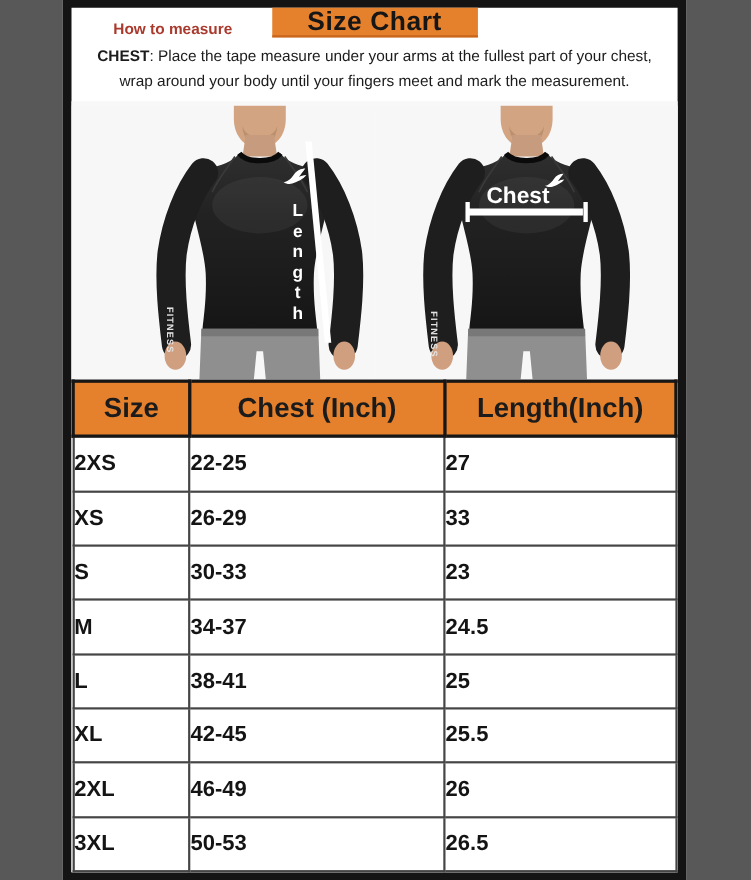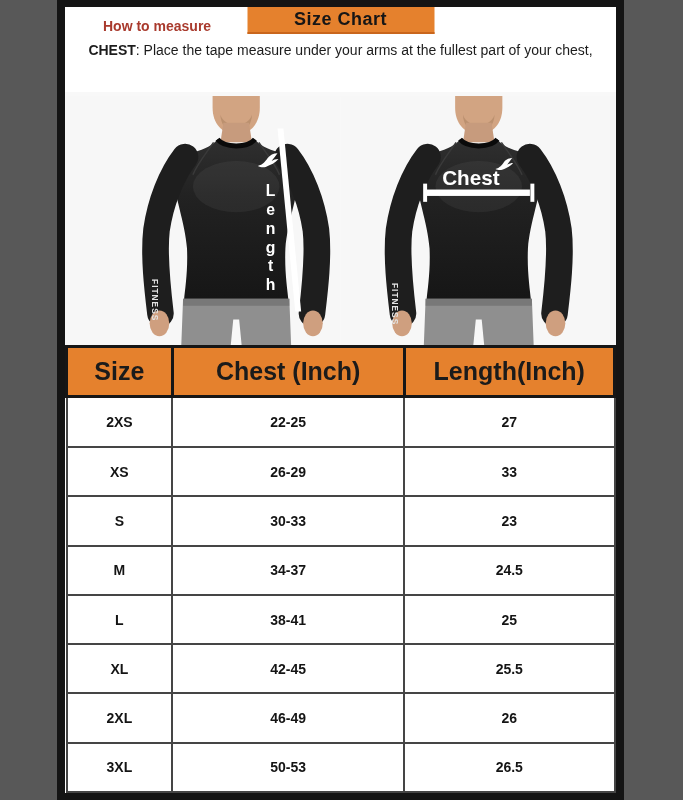--- a/index.html
+++ b/index.html
@@ -25,21 +25,21 @@
   
   .card-header { position:relative; height:85px; flex:0 0 auto; }
   .title-banner {
     position:absolute; top:0; left:50%; transform:translateX(-50%);
     width:187px; height:27px;
     background:#e5812d;
     border-bottom:2px solid #c9661c;
     display:flex; align-items:center; justify-content:center;
   }
   .title-banner span {
-    font-size:18px; font-weight:bold; color:#161616; letter-spacing:0.5px;
+    font-size:24px; font-weight:bold; color:#161616; letter-spacing:0.5px;
   }
   .how-to {
     position:absolute; top:11px; left:38px;
     font-size:14px; font-weight:bold; color:#a93a2d;
   }
   .desc {
     position:absolute; top:32px; left:0; right:0;
     text-align:center; color:#1c1c1c;
     font-size:14px; line-height:23px;
   }
@@ -75,37 +75,38 @@
   .size-table col.c3 { width:38.4%; }
   .size-table th {
     background:#e5812d;
     border:3px solid #161616;
     font-size:25px; font-weight:bold; color:#1b1b1b;
     vertical-align:middle;
     height:50px;
   }
   .size-table td {
     border:2px solid #454545;
-    font-size:14px; font-weight:bold; color:#141414;
-    text-align:center; vertical-align:middle;
+    font-size:20px; font-weight:bold; color:#141414;
+    vertical-align:middle;
   }
 </style>
 </head>
 <body>
 
 <div class="stage">
   <div class="card">
 
     <div class="card-header">
       <div class="how-to">How to measure</div>
       <div class="title-banner">
         <span>Size Chart</span>
       </div>
       <div class="desc">
         <div><span class="term">CHEST</span><span>: Place the tape measure under your arms at the fullest part of your chest,</span></div>
+        <div>wrap around your body until your fingers meet and mark the measurement.</div>
       </div>
     </div>
 
     <svg width="0" height="0" style="position:absolute" aria-hidden="true">
       <defs>
         <linearGradient id="shirtGrad" x1="0" y1="0" x2="0" y2="1">
           <stop offset="0" stop-color="#2f2f2f"></stop>
           <stop offset="0.35" stop-color="#222222"></stop>
           <stop offset="1" stop-color="#161616"></stop>
         </linearGradient>

